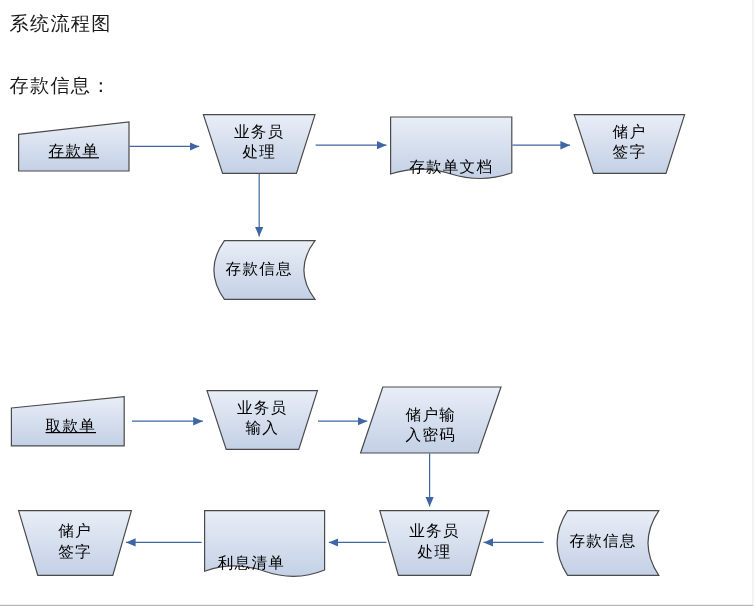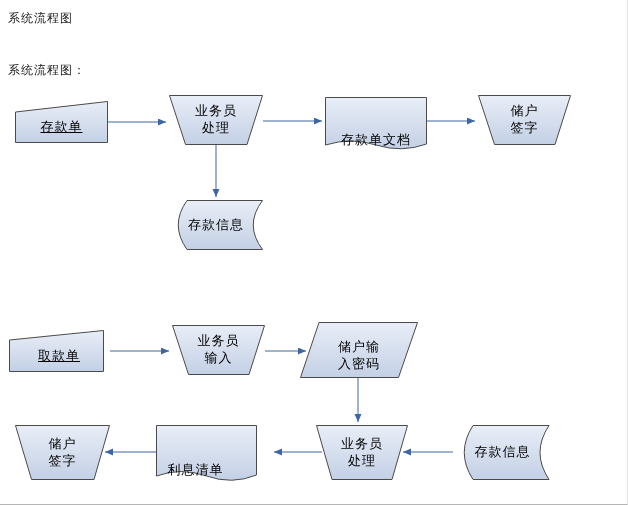--- a/index.html
+++ b/index.html
@@ -8,21 +8,21 @@
     width:628px;height:505px;
     background:#ffffff;
     box-sizing:border-box;
     border-bottom:1px solid #b5b5b5;
     border-right:1px solid #e4e4e4;
     overflow:hidden;
     font-family:"DejaVu Sans","Liberation Sans",sans-serif;
   }
   .heading{
     position:absolute;
-    font-size:12px;
+    font-size:16px;
     color:#1a1a1a;
     letter-spacing:1px;
     white-space:nowrap;
   }
   .node{position:absolute;}
   .node .shape{position:absolute;left:0;top:0;overflow:visible;display:block;}
   .shape polygon,.shape path{
     fill:url(#nodeGrad);
     stroke:#4a4a4a;
     stroke-width:1;
@@ -65,21 +65,21 @@
       <line x1="110" y1="351" x2="169" y2="351" marker-end="url(#arrowHead)"></line>
       <line x1="265" y1="351" x2="306" y2="351" marker-end="url(#arrowHead)"></line>
       <line x1="358" y1="378" x2="358" y2="422" marker-end="url(#arrowHead)"></line>
       <line x1="453" y1="452" x2="403" y2="452" marker-end="url(#arrowHead)"></line>
       <line x1="322" y1="452" x2="274" y2="452" marker-end="url(#arrowHead)"></line>
       <line x1="168" y1="452" x2="105" y2="452" marker-end="url(#arrowHead)"></line>
     </g>
   </svg>
 
   <div class="heading" style="left:8px;top:10px">系统流程图</div>
-  <div class="heading" style="left:8px;top:62px">系统流程图：</div>
+  <div class="heading" style="left:8px;top:62px">存款信息：</div>
 
   <div class="node manual-input" style="left:15px;top:101px;width:93px;height:42px">
     <svg class="shape" width="93" height="42">
       <polygon points="0.5,11 92.5,0.5 92.5,41.5 0.5,41.5"></polygon>
     </svg>
     <div class="label">存款单</div>
   </div>
 
   <div class="node" style="left:169px;top:95px;width:94px;height:50px">
     <svg class="shape" width="94" height="50">
@@ -142,21 +142,21 @@
 处理</div>
   </div>
 
   <div class="node" style="left:455px;top:425px;width:95px;height:55px">
     <svg class="shape" width="95" height="55">
       <path d="M18,0.5 L94,0.5 Q76,27.5 94,54.5 L18,54.5 Q0.5,27.5 18,0.5 Z"></path>
     </svg>
     <div class="label">存款信息</div>
   </div>
 
-  <div class="node document" style="left:156px;top:425px;width:79px;height:62px">
+  <div class="node document" style="left:170px;top:425px;width:79px;height:62px">
     <svg class="shape" width="101" height="62">
       <path d="M0.5,0.5 L100.5,0.5 L100.5,50 Q76,60 50.5,51 Q25,42 0.5,51 Z"></path>
     </svg>
     <div class="label">利息清单</div>
   </div>
 
   <div class="node" style="left:15px;top:425px;width:95px;height:55px">
     <svg class="shape" width="95" height="55">
       <polygon points="0.5,0.5 94.5,0.5 79,54.5 16.5,54.5"></polygon>
     </svg>

